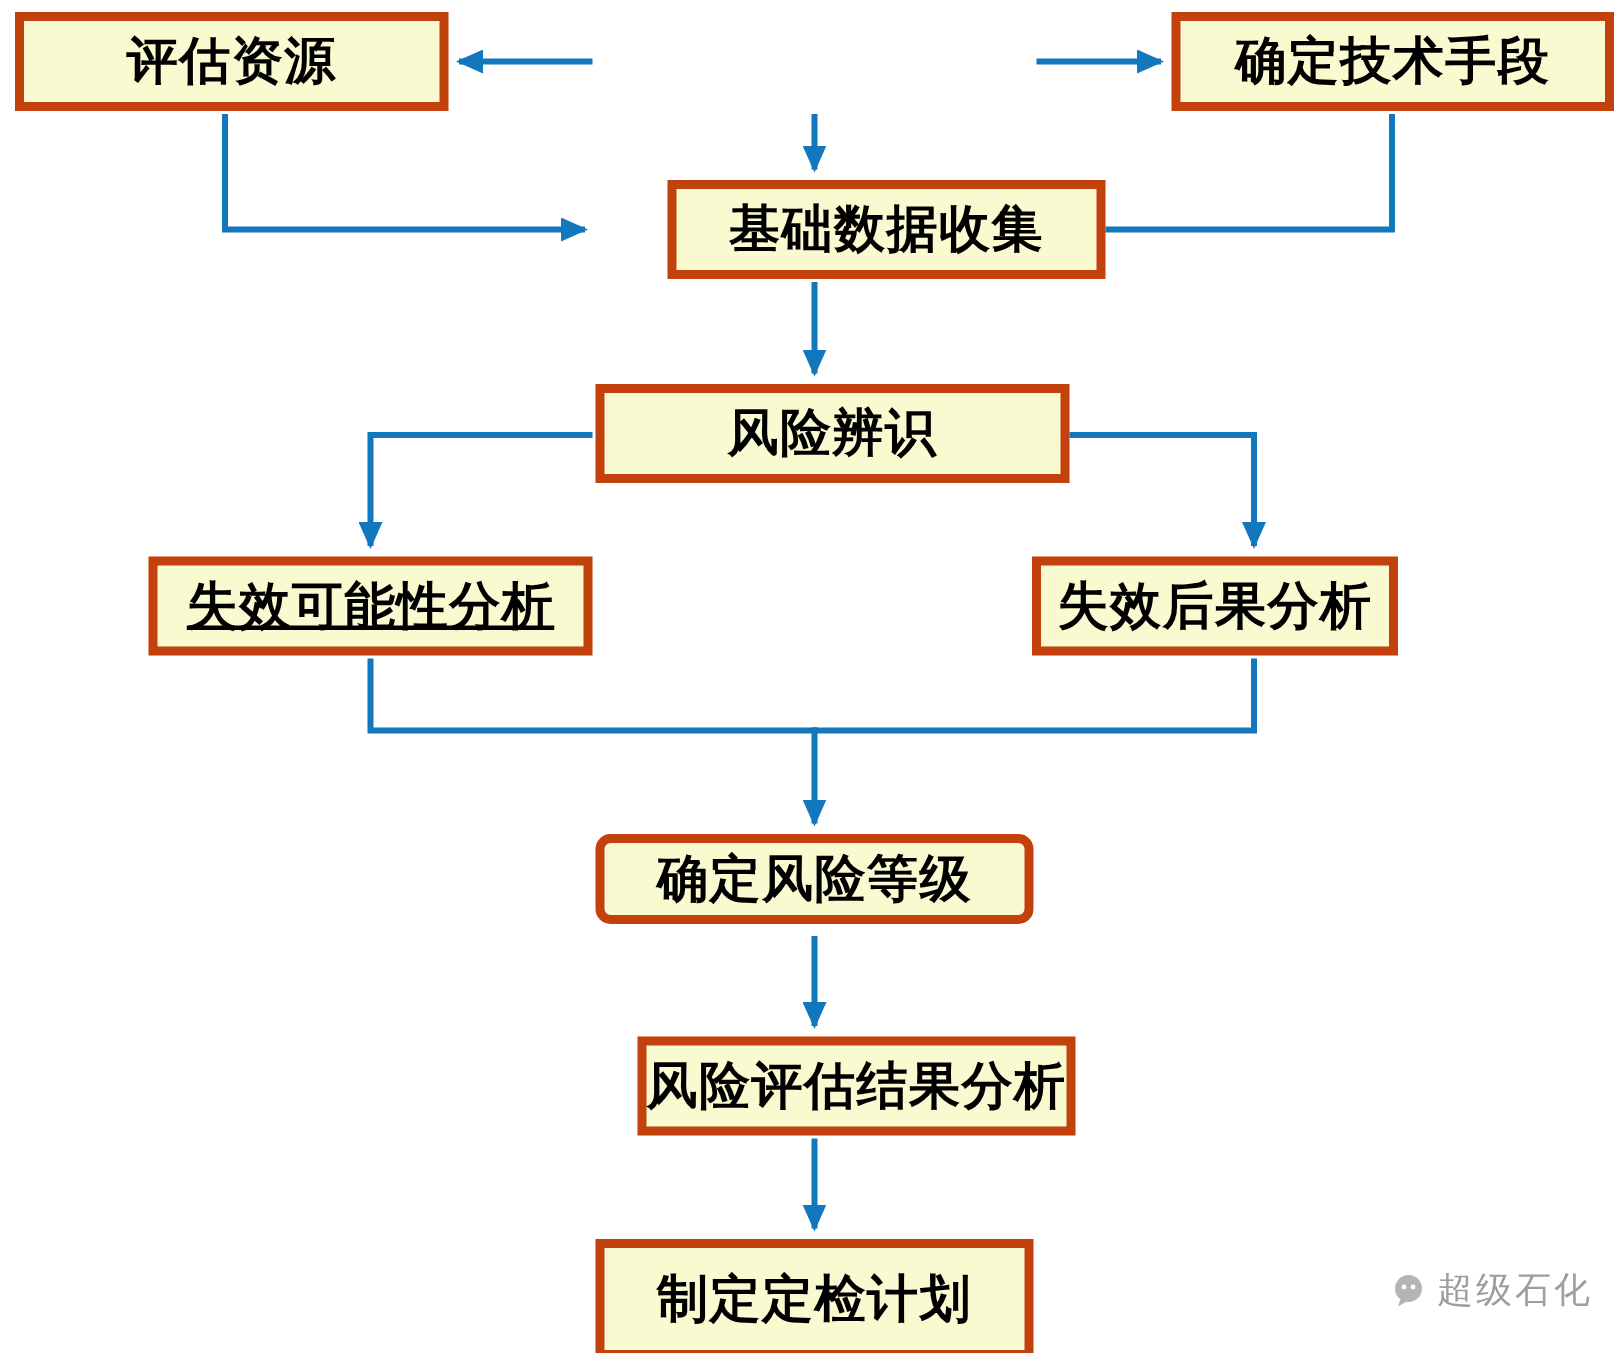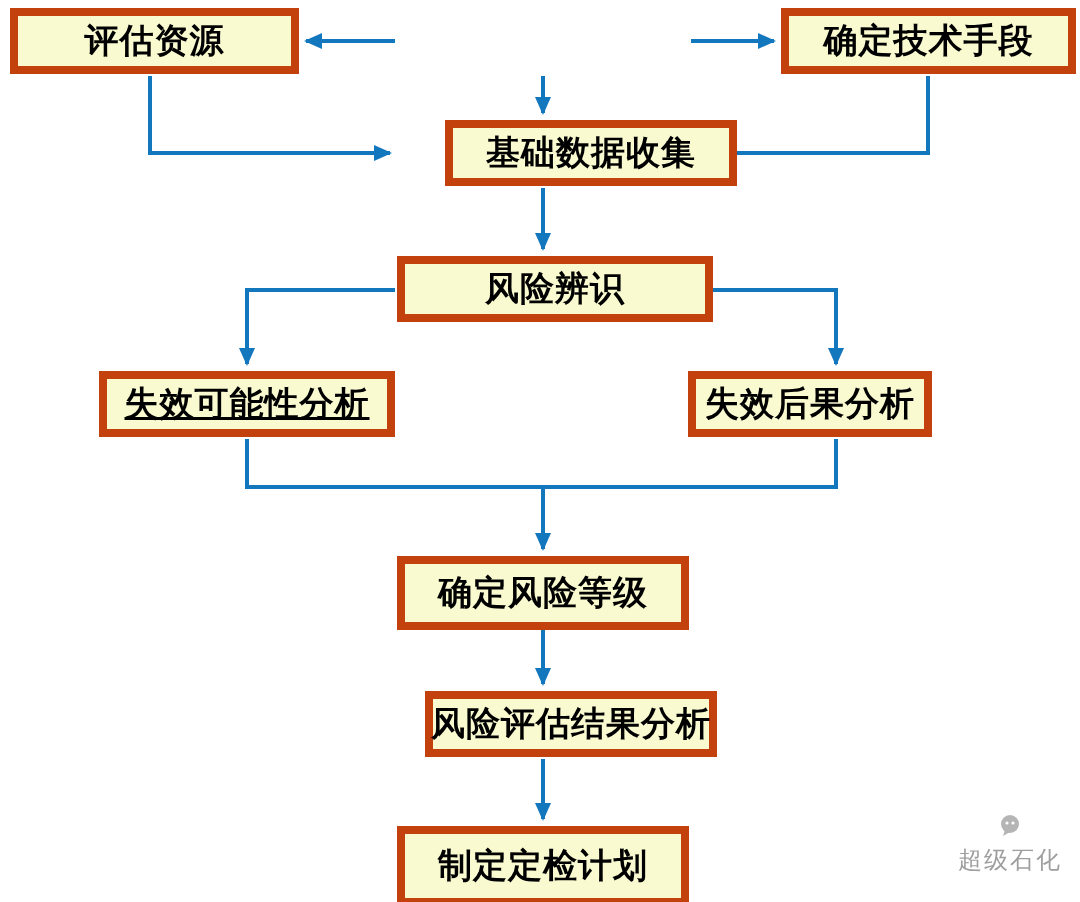--- a/index.html
+++ b/index.html
@@ -14,50 +14,49 @@
   .arrow {
     fill:none;
     stroke:#1377be;
     stroke-width:4;
     stroke-linejoin:miter;
   }
   .node {
     position:absolute;
     box-sizing:border-box;
     background:#fafad0;
-    border:8px solid #c2410c;
+    border:6px solid #c2410c;
     display:flex;
     align-items:center;
     justify-content:center;
     font-size:34px;
     font-weight:bold;
     color:#000000;
     letter-spacing:1px;
     white-space:nowrap;
   }
   .n1  { left:10px;  top:8px;   width:289px; height:66px; }
   .n2  { left:397px; top:8px;   width:292px; height:66px; }
   .n3  { left:781px; top:8px;   width:295px; height:66px; }
   .n4  { left:397px; top:120px; width:292px; height:66px;margin-left:48px; }
   .n5  { left:397px; top:256px; width:316px; height:66px; }
   .n6  { left:99px;  top:371px; width:296px; height:66px;text-decoration:underline; }
   .n7  { left:688px; top:359px; width:244px; height:66px;margin-top:12px; }
-  .n8  { left:397px; top:556px; width:292px; height:74px; }
+  .n8  { left:397px; top:556px; width:292px; height:60px;border-radius:10px; }
   .n9  { left:397px; top:691px; width:292px; height:66px;margin-left:28px; }
   .n10 { left:397px; top:826px; width:292px; height:80px; }
   .watermark {
     position:absolute;
     right:18px; bottom:26px;
     display:flex;
     align-items:center;
     gap:6px;
     color:#9e9e9e;
     font-size:24px;
     letter-spacing:2px;
-    flex-direction:column;
   }
 </style>
 </head>
 <body>
 
 <div class="canvas">
 
   <svg class="arrows" viewBox="0 0 1080 902" xmlns="http://www.w3.org/2000/svg">
     <defs>
       <marker id="ah" markerUnits="userSpaceOnUse" markerWidth="18" markerHeight="16" refX="16" refY="8" orient="auto">

